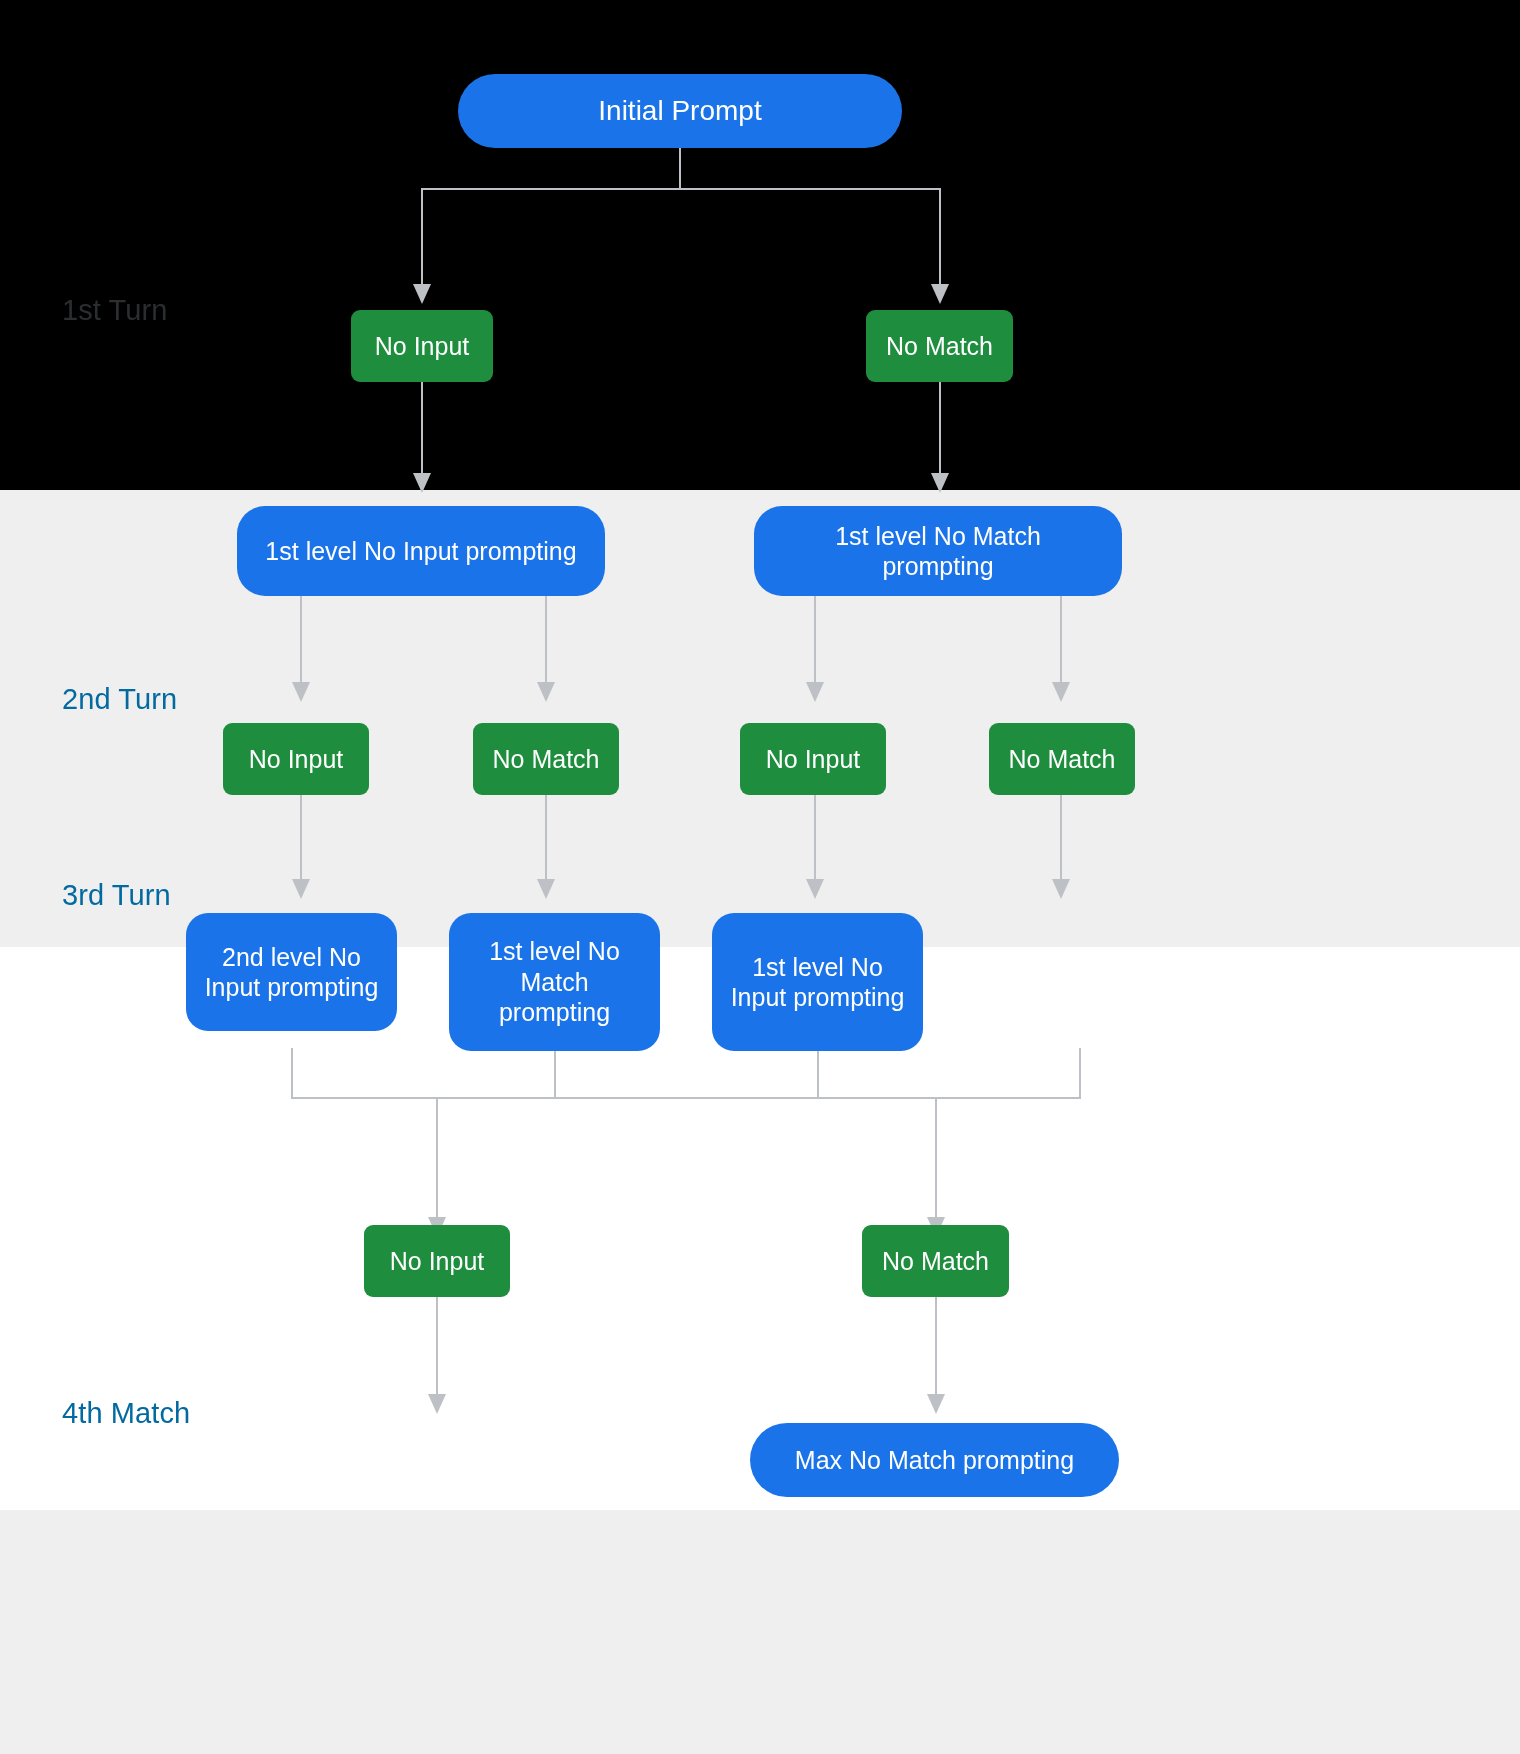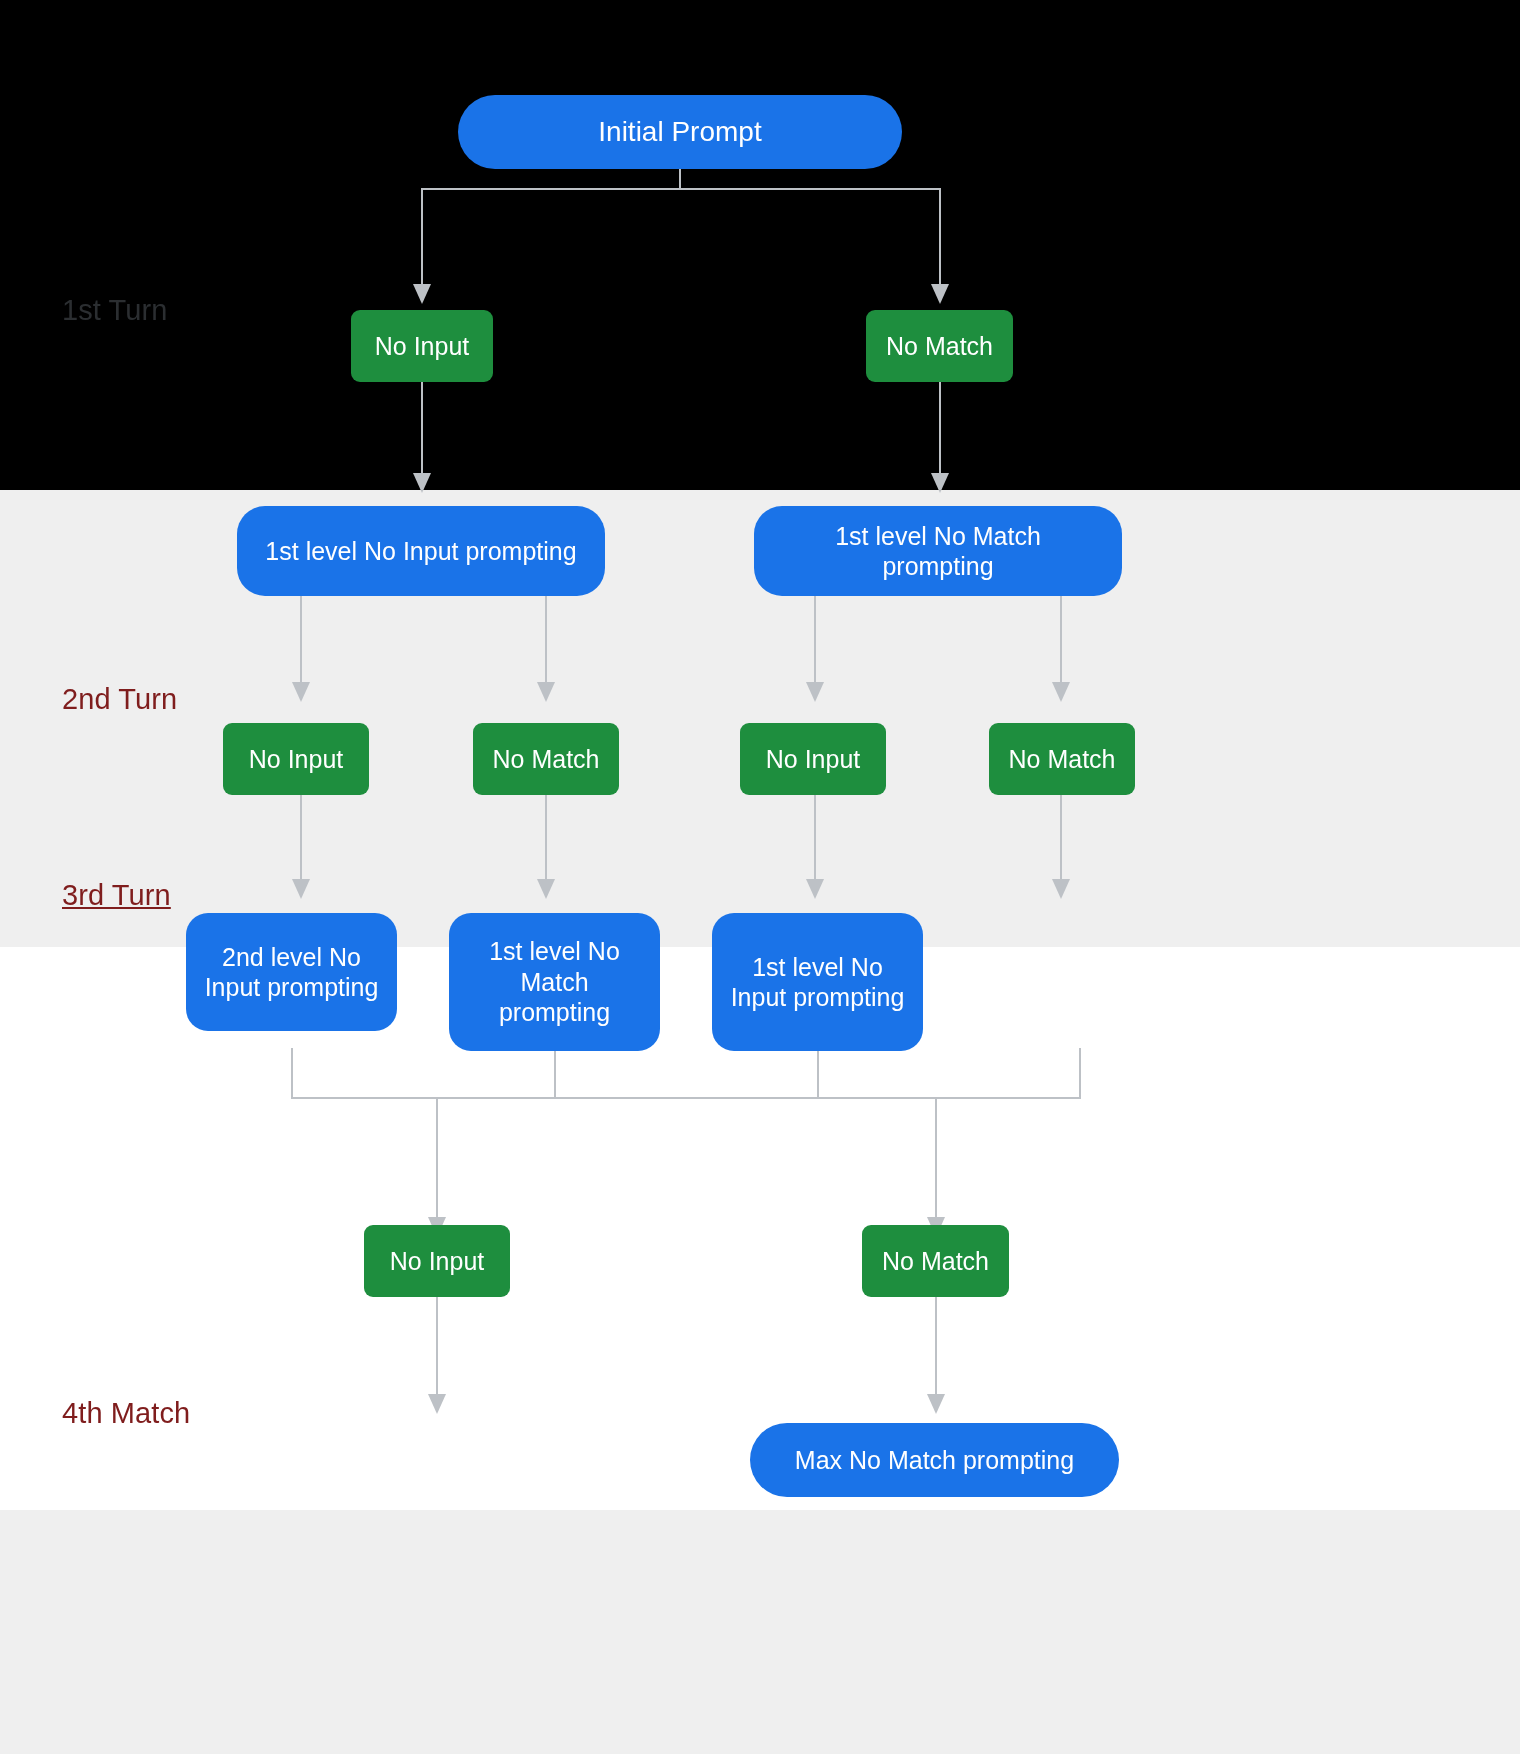--- a/index.html
+++ b/index.html
@@ -24,21 +24,21 @@
   .band-1 { top: 0px;    height: 490px;  background: #000000; }
   .band-2 { top: 490px;  height: 457px;  background: #efefef; }
   .band-3 { top: 947px;  height: 563px;  background: #ffffff; }
   .band-4 { top: 1510px; height: 244px;  background: #efefef; }
 
   
   .turn-label {
     position: absolute;
     font-size: 29px;
     letter-spacing: 0.1px;
-    color: #7f1d1d;
+    color: #0369a1;
     white-space: nowrap;
   }
   .turn-label.on-dark { color: #2b2e31; }
 
   
   .node {
     position: absolute;
     box-sizing: border-box;
     display: flex;
     align-items: center;
@@ -83,21 +83,21 @@
 
 <div id="stage">
 
   <div class="band band-1"></div>
   <div class="band band-2"></div>
   <div class="band band-3"></div>
   <div class="band band-4"></div>
 
   <div class="turn-label on-dark" style="left:62px; top:294px;">1st Turn</div>
   <div class="turn-label" style="left:62px; top:683px;">2nd Turn</div>
-  <div class="turn-label" style="left:62px; top:879px;text-decoration:underline;">3rd Turn</div>
+  <div class="turn-label" style="left:62px; top:879px;">3rd Turn</div>
   <div class="turn-label" style="left:62px; top:1397px;">4th Match</div>
 
   <div class="vline" style="left:679px; top:147px; height:42px;"></div>
   <div class="hline" style="left:421px; top:188px; width:519px;"></div>
   <div class="vline" style="left:421px; top:188px; height:98px;"></div>
   <div class="arrow" style="left:413px; top:284px;"></div>
   <div class="vline" style="left:939px; top:188px; height:98px;"></div>
   <div class="arrow" style="left:931px; top:284px;"></div>
 
   <div class="vline" style="left:421px; top:381px; height:94px;"></div>
@@ -135,21 +135,21 @@
   <div class="arrow" style="left:428px; top:1217px;"></div>
 
   <div class="vline" style="left:935px; top:1097px; height:122px;"></div>
   <div class="arrow" style="left:927px; top:1217px;"></div>
 
   <div class="vline" style="left:436px; top:1296px; height:100px;"></div>
   <div class="arrow" style="left:428px; top:1394px;"></div>
   <div class="vline" style="left:935px; top:1296px; height:100px;"></div>
   <div class="arrow" style="left:927px; top:1394px;"></div>
 
-  <div class="node node-blue pill" style="left:458px; top:74px; width:444px; height:74px; font-size:28px;margin-top:21px;">
+  <div class="node node-blue pill" style="left:458px; top:74px; width:444px; height:74px; font-size:28px;">
     <span>Initial Prompt</span>
   </div>
 
   <div class="node node-green" style="left:351px; top:310px; width:142px; height:72px; font-size:25px;">
     <span>No Input</span>
   </div>
   <div class="node node-green" style="left:866px; top:310px; width:147px; height:72px; font-size:25px;">
     <span>No Match</span>
   </div>
 

